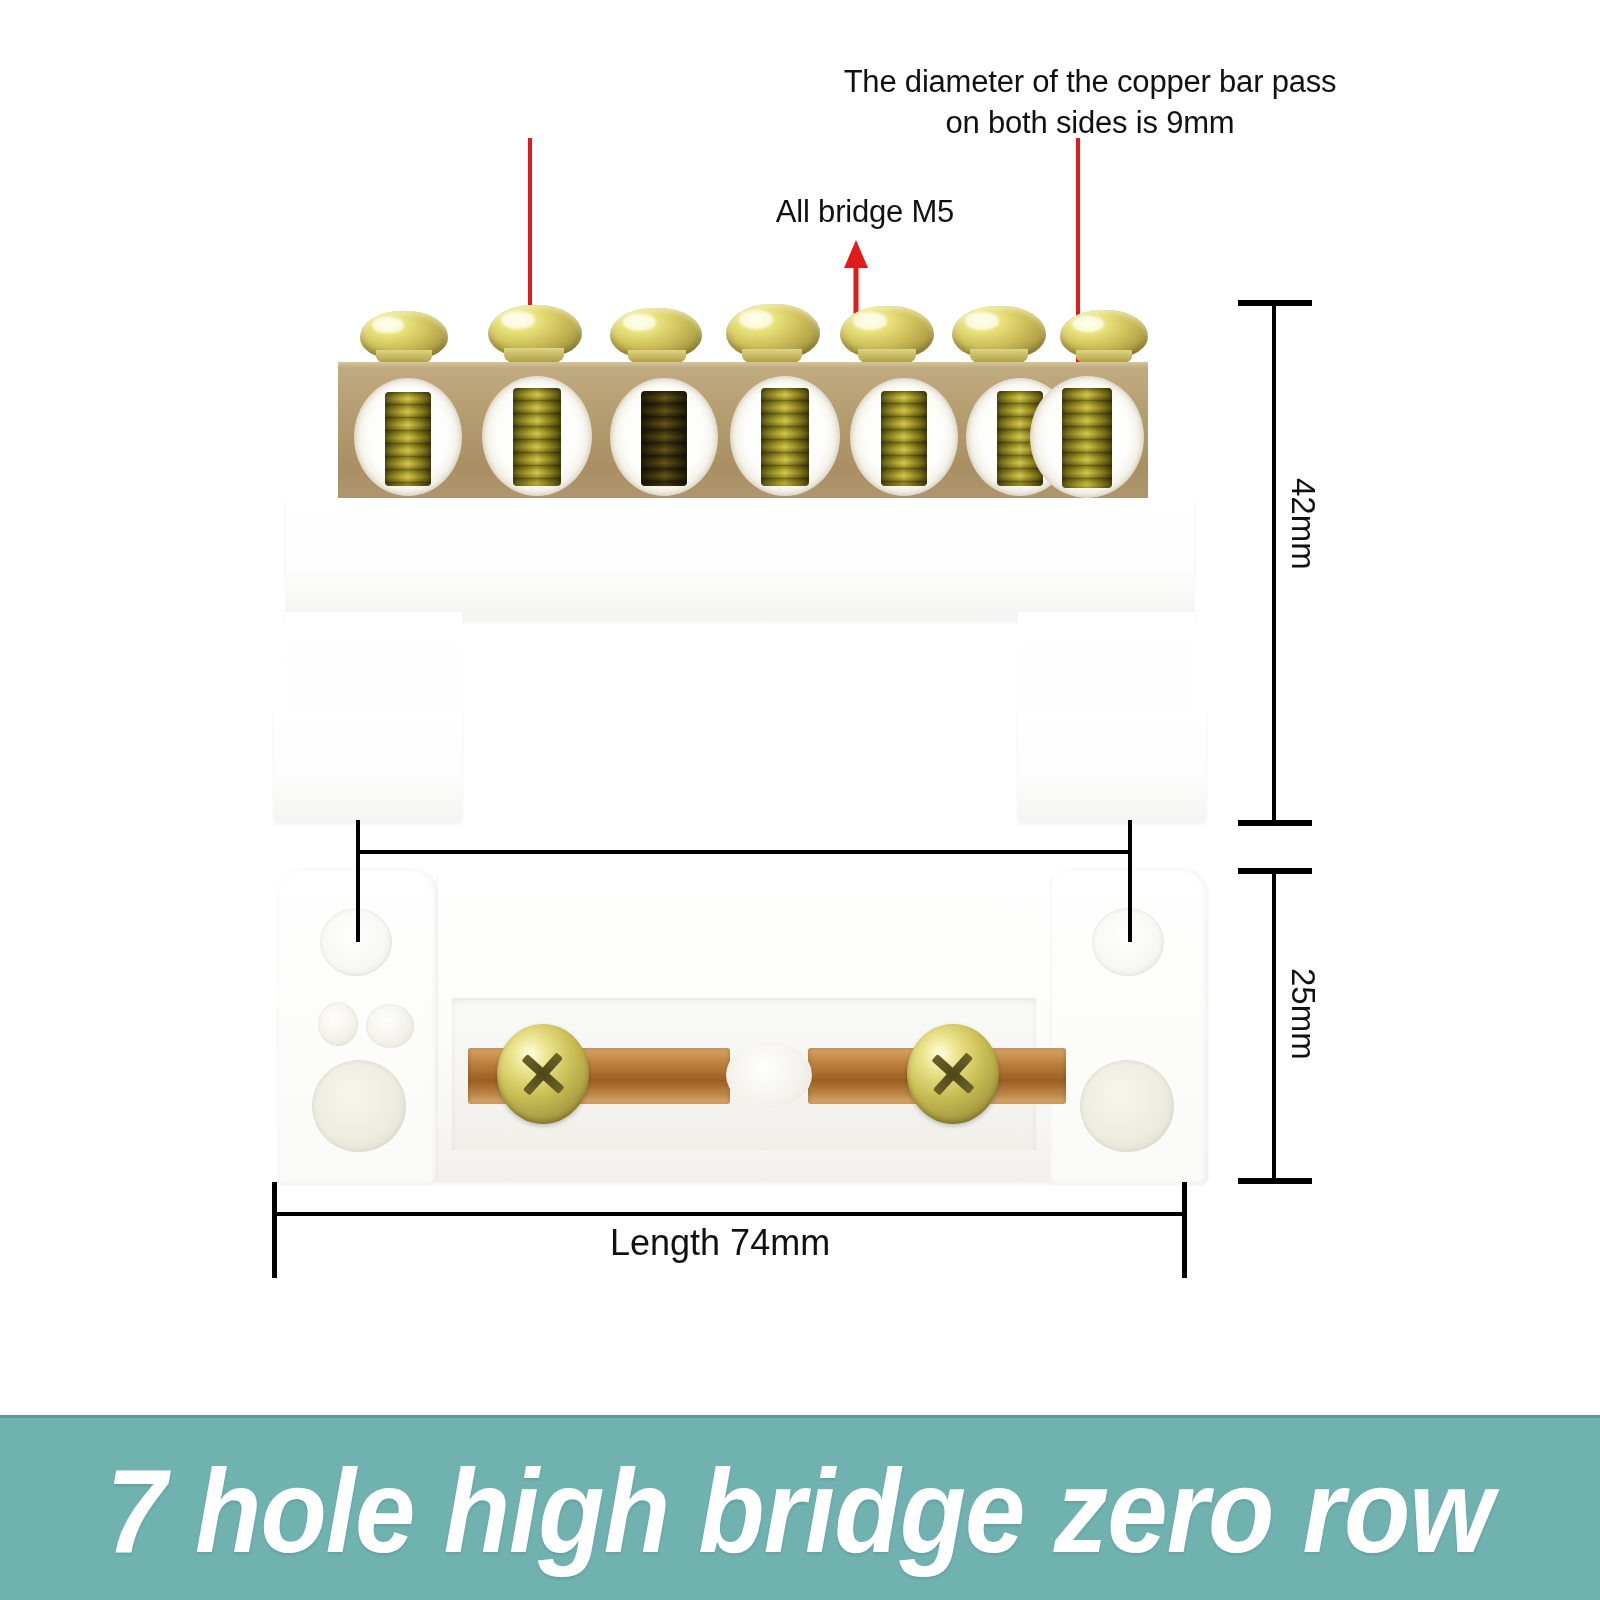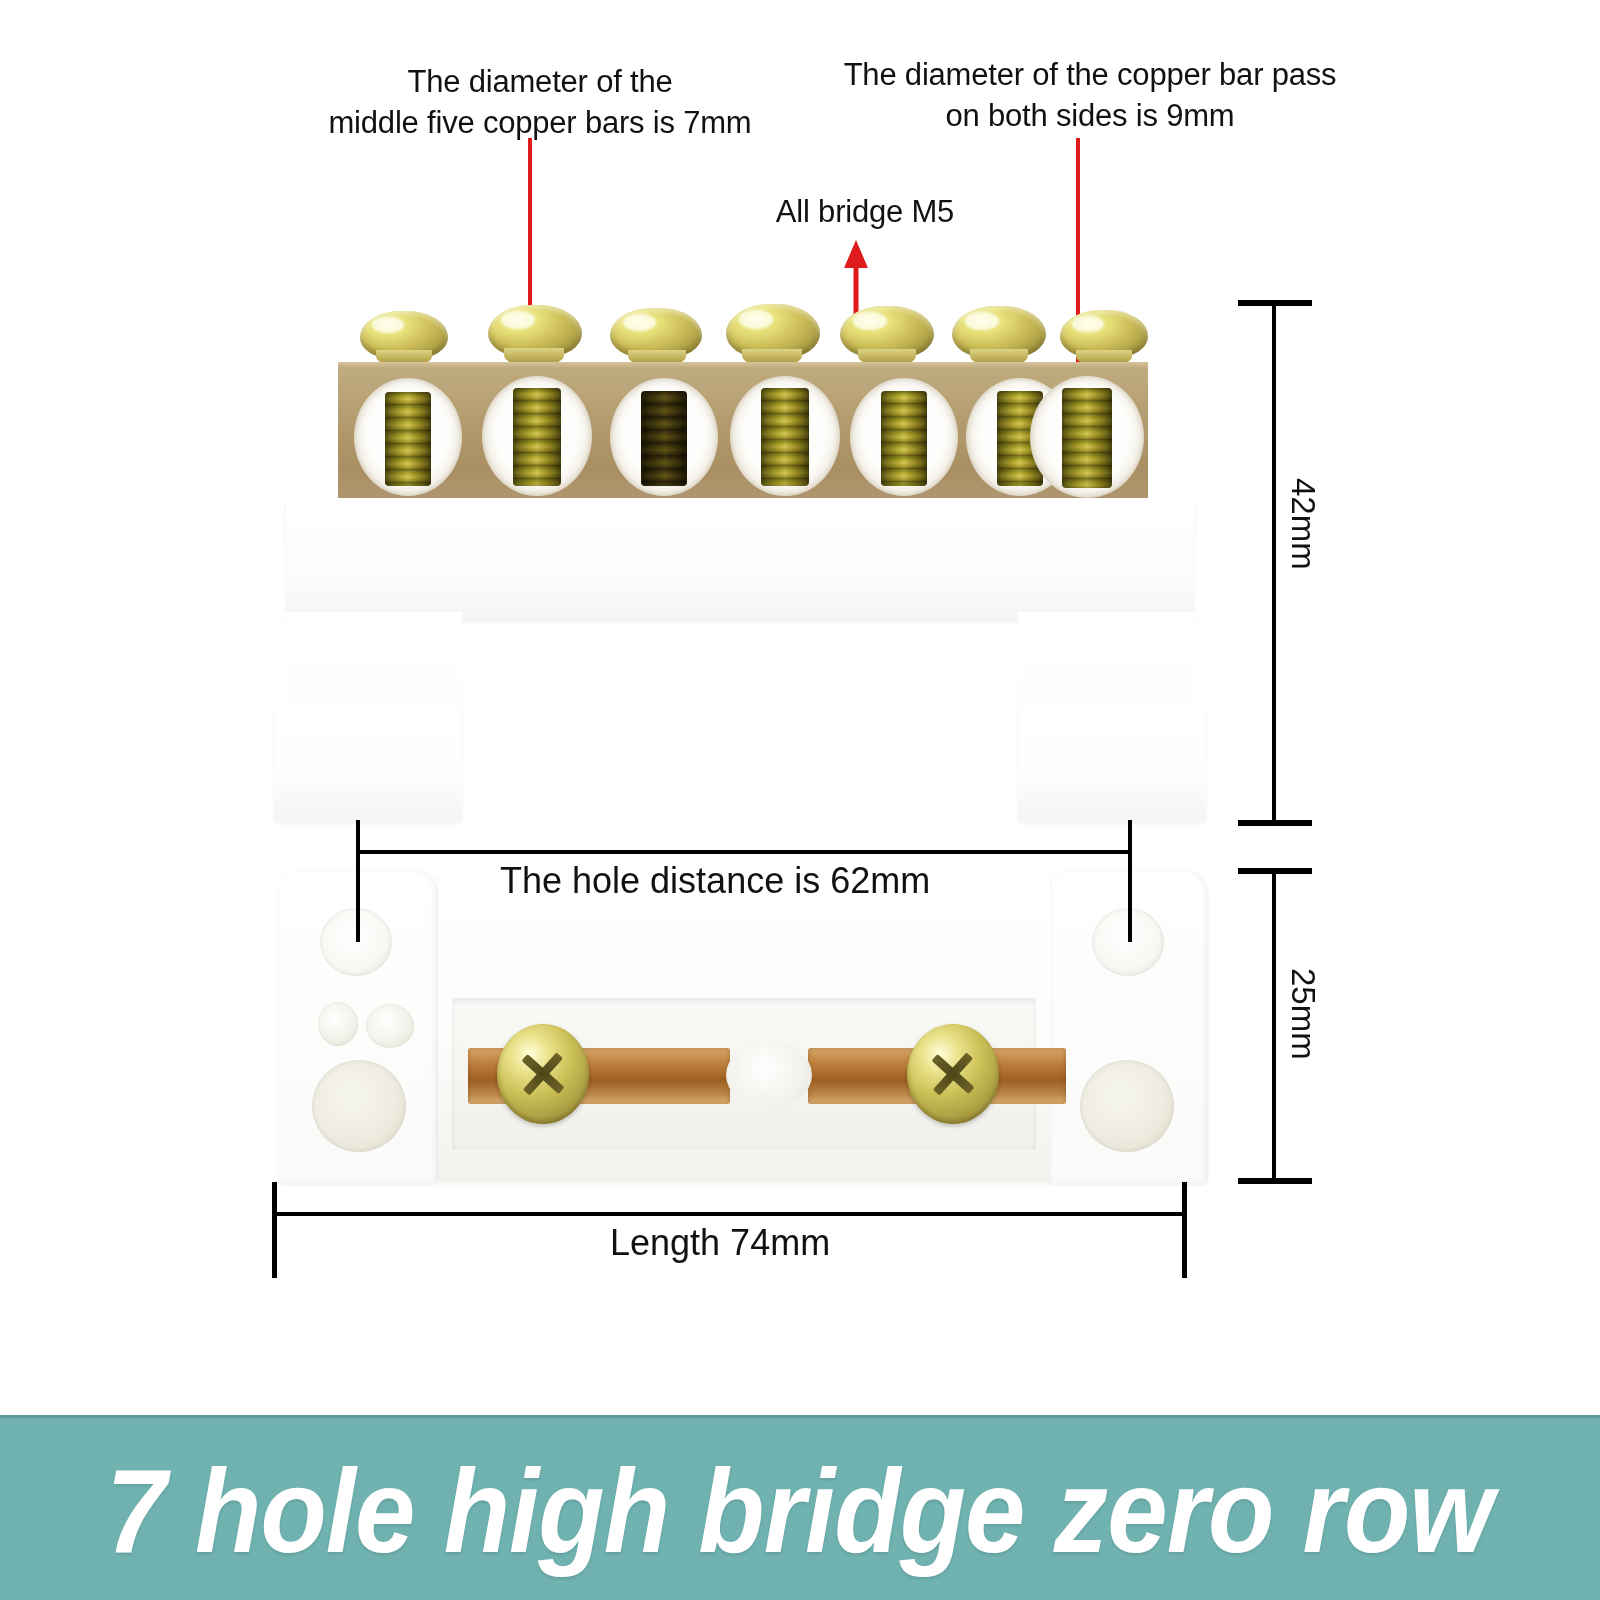--- a/index.html
+++ b/index.html
@@ -225,24 +225,22 @@
     transform: scaleX(0.92);
     white-space: nowrap;
     text-shadow: 0 2px 3px rgba(0,0,0,.10);
   }
 </style>
 </head>
 <body>
 
 <div id="page">
 
-  <div class="anno" style="left:290px; top:62px; width:500px;">The diameter of the
-middle five copper bars is 7mm</div>
-
-  <div class="anno" style="left:830px; top:55px; width:520px;">The diameter of the copper bar pass
+
+  <div class="anno" style="left:830px; top:62px; width:520px;">The diameter of the copper bar pass
 on both sides is 9mm</div>
 
   <div class="anno" style="left:740px; top:192px; width:250px;">All bridge M5</div>
 
   <div class="redline" style="left:528px; top:138px; height:295px;"></div>
 
   <svg class="redarrow-svg" width="110" height="26" style="left:476px; top:414px;">
     <line x1="16" y1="13" x2="94" y2="13" stroke="#e01b1b" stroke-width="4"></line>
     <polygon points="0,13 18,5 18,21" fill="#e01b1b"></polygon>
     <polygon points="110,13 92,5 92,21" fill="#e01b1b"></polygon>
@@ -359,21 +357,20 @@
   <div class="dimlabel vert" style="left:1322px; top:478px;">42mm</div>
 
   <div class="tick-h" style="left:1238px; top:868px; width:74px;"></div>
   <div class="dimline-v" style="left:1272px; top:868px; height:314px;"></div>
   <div class="tick-h" style="left:1238px; top:1178px; width:74px;"></div>
   <div class="dimlabel vert" style="left:1322px; top:968px;">25mm</div>
 
   <div class="dimline-v" style="left:356px; top:820px; height:122px;"></div>
   <div class="dimline-v" style="left:1128px; top:820px; height:122px;"></div>
   <div class="dimline-h" style="left:356px; top:850px; width:776px;"></div>
-  <div class="dimlabel" style="left:500px; top:860px; font-size:36px;">The hole distance is 62mm</div>
 
   <div class="tick-v" style="left:272px; top:1182px; height:96px;"></div>
   <div class="tick-v" style="left:1182px; top:1182px; height:96px;"></div>
   <div class="dimline-h" style="left:272px; top:1212px; width:915px;"></div>
   <div class="dimlabel" style="left:610px; top:1222px; font-size:36px;">Length 74mm</div>
 
   <div id="banner" style="top:1415px; height:185px;">
     <span id="banner-title">7 hole high bridge zero row</span>
   </div>
 

